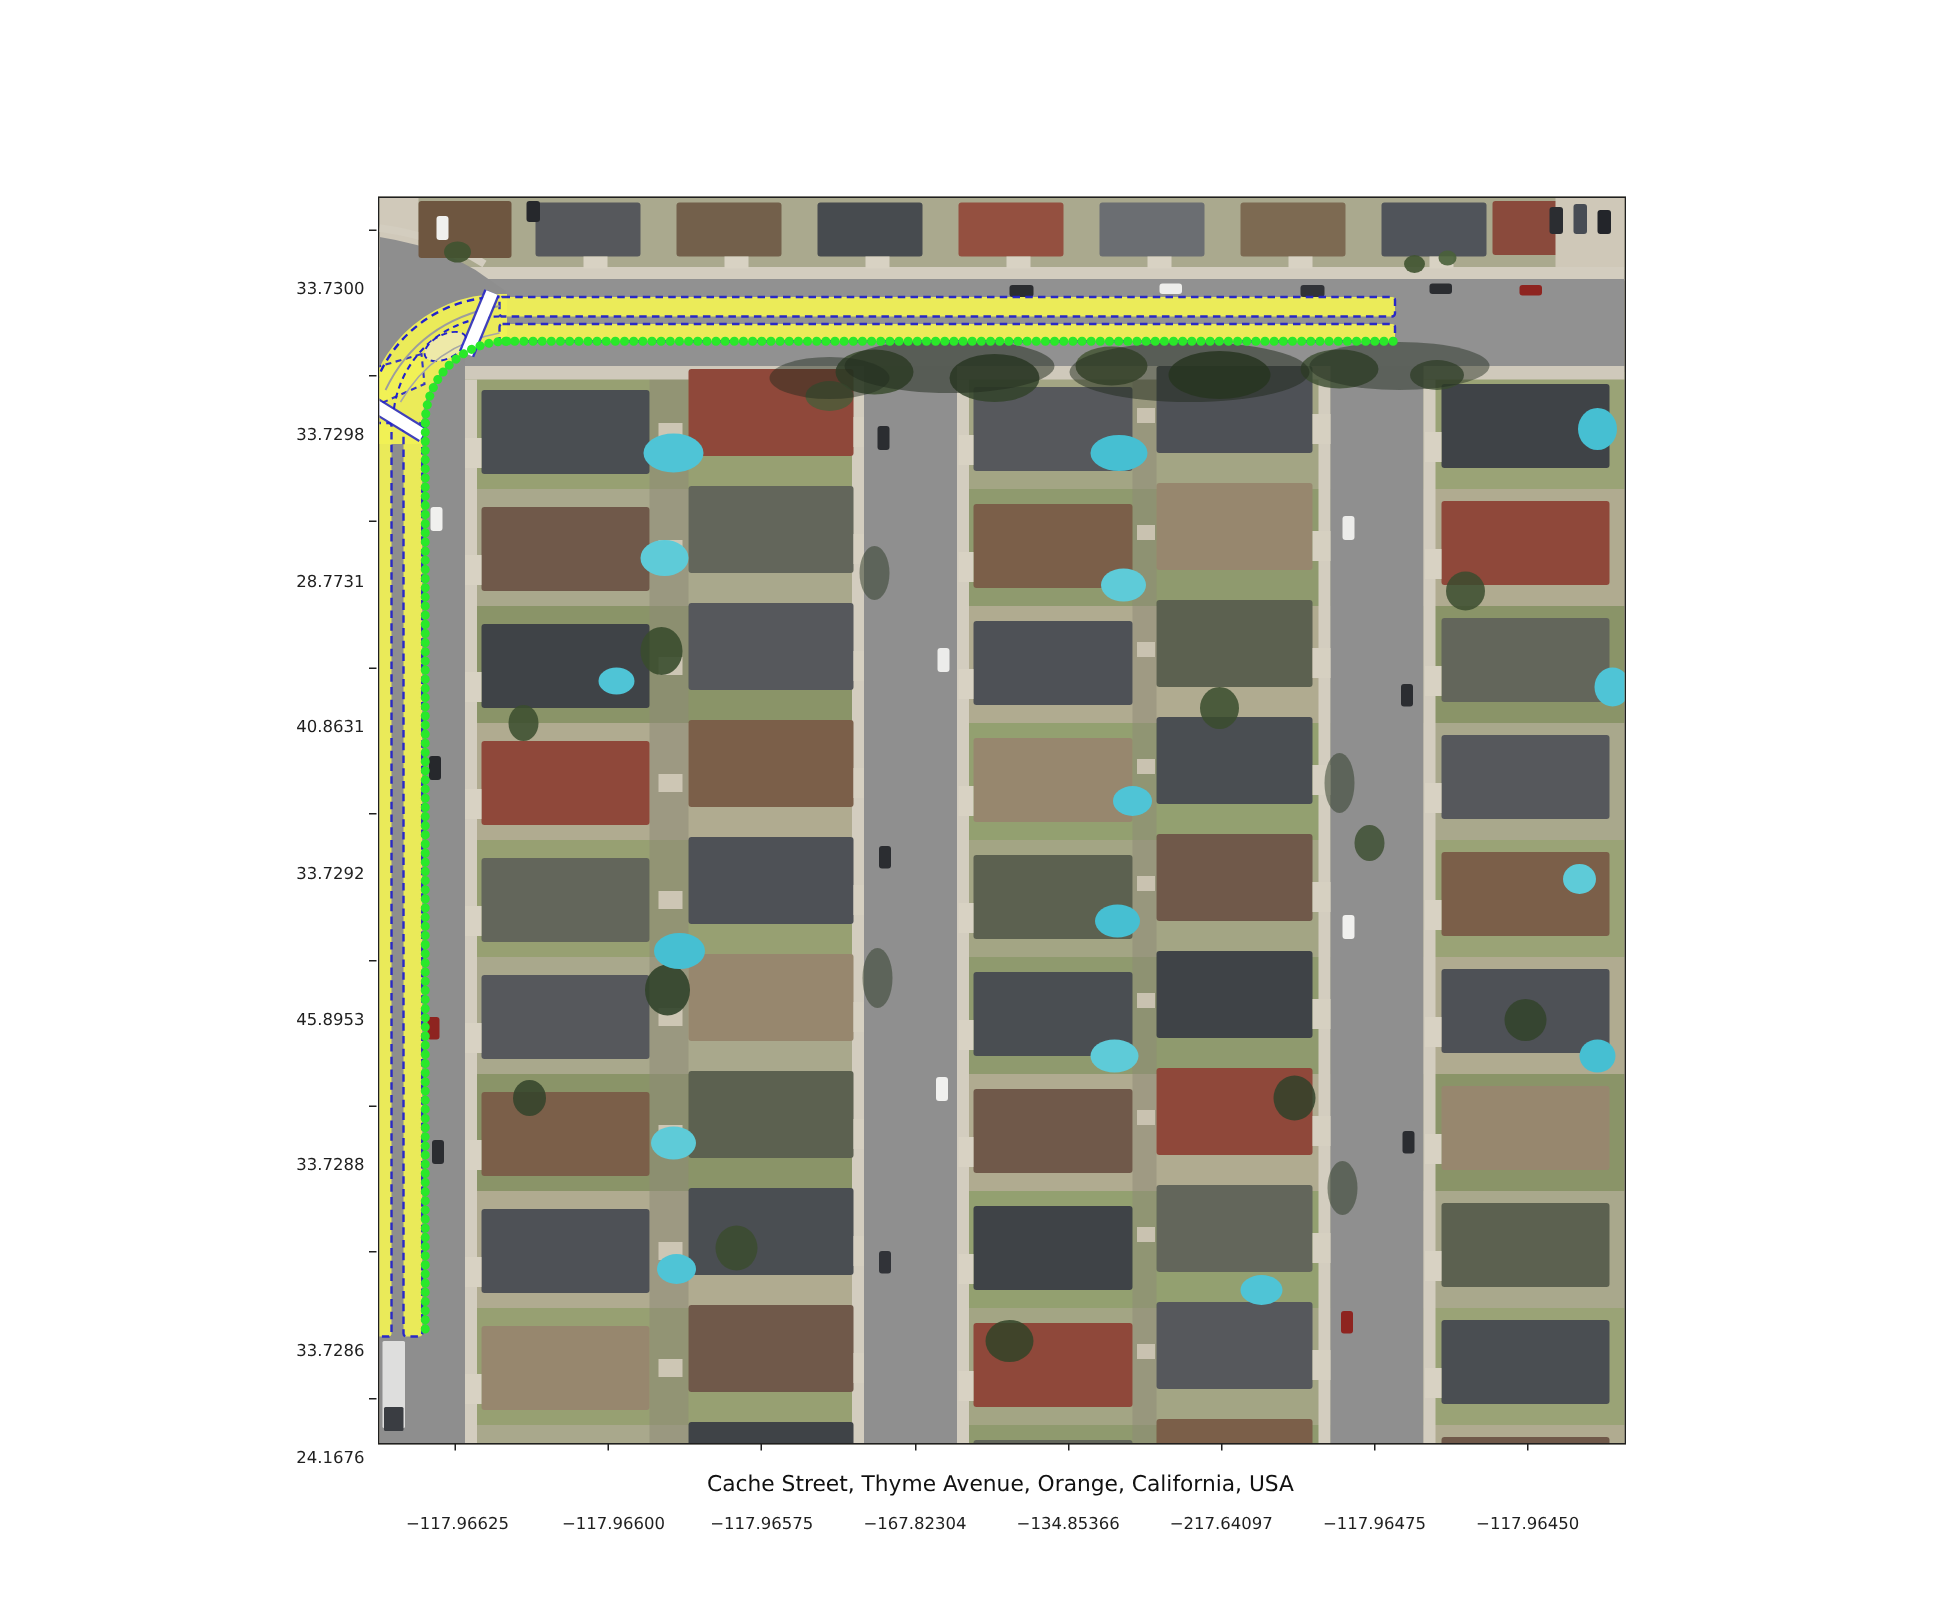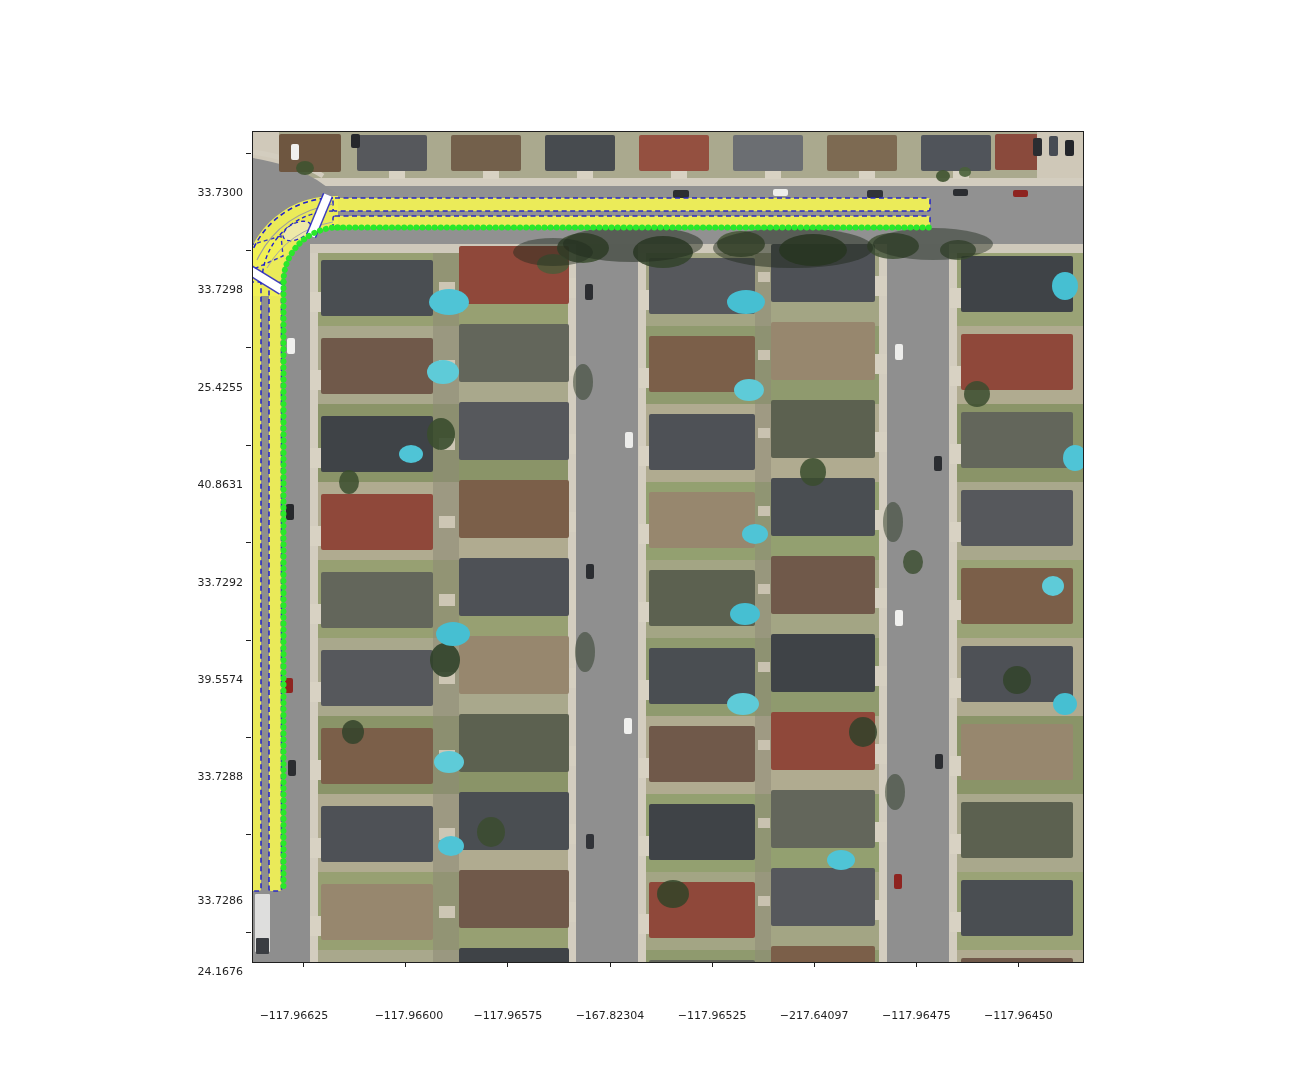--- a/index.html
+++ b/index.html
@@ -292,47 +292,48 @@
           <line x1="-5" y1="137" x2="29" y2="158" fill="none" stroke="#2222cc" stroke-width="11" opacity="0.85"></line>
           <line x1="-5" y1="137" x2="29" y2="158" fill="none" stroke="#ffffff" stroke-width="8"></line>
           <path d="M84,95.5 L677,95.5" fill="none" stroke="#2ae82a" stroke-width="6" stroke-dasharray="0.1 6" stroke-linecap="round"></path>
           <path d="M85,95.5 A54.5,54.5 0 0 0 30.5,150" fill="none" stroke="#2ae82a" stroke-width="6" stroke-dasharray="0.1 6" stroke-linecap="round"></path>
           <path d="M30.5,150 L30.5,759" fill="none" stroke="#2ae82a" stroke-width="6" stroke-dasharray="0.1 6" stroke-linecap="round"></path>
         </g>
     </svg>
   </div>
   <div id="ticks">
       <div class="tick-mark" style="left: 303.204px; top: 962px; width: 1px; height: 5px;"></div>
-      <div class="tick-label x-tick-label" style="left: 249px; top: 969px;">−117.96625</div>
+      <div class="tick-label x-tick-label" style="left: 260px; top: 969px;">−117.96625</div>
       <div class="tick-mark" style="left: 405.305px; top: 962px; width: 1px; height: 5px;"></div>
       <div class="tick-label x-tick-label" style="left: 364px; top: 969px;">−117.96600</div>
       <div class="tick-mark" style="left: 507.406px; top: 962px; width: 1px; height: 5px;"></div>
       <div class="tick-label x-tick-label" style="left: 462.906px; top: 969px;">−117.96575</div>
       <div class="tick-mark" style="left: 609.507px; top: 962px; width: 1px; height: 5px;"></div>
       <div class="tick-label x-tick-label" style="left: 565.007px; top: 969px;">−167.82304</div>
       <div class="tick-mark" style="left: 711.608px; top: 962px; width: 1px; height: 5px;"></div>
-      <div class="tick-label x-tick-label" style="left: 667.108px; top: 969px;">−117.96525</div>
+      <div class="tick-label x-tick-label" style="left: 667.108px; top: 969px;">−134.85366</div>
       <div class="tick-mark" style="left: 813.709px; top: 962px; width: 1px; height: 5px;"></div>
       <div class="tick-label x-tick-label" style="left: 769.209px; top: 969px;">−217.64097</div>
       <div class="tick-mark" style="left: 915.81px; top: 962px; width: 1px; height: 5px;"></div>
       <div class="tick-label x-tick-label" style="left: 871.31px; top: 969px; text-align: center;">−117.96475</div>
       <div class="tick-mark" style="left: 1017.91px; top: 962px; width: 1px; height: 5px;"></div>
       <div class="tick-label x-tick-label" style="left: 973.411px; top: 969px;">−117.96450</div>
       <div class="tick-mark" style="left: 246px; top: 152.513px; width: 5px; height: 1px;"></div>
       <div class="tick-label y-tick-label" style="left: 173px; top: 146.013px;">33.7300</div>
       <div class="tick-mark" style="left: 246px; top: 249.913px; width: 5px; height: 1px;"></div>
       <div class="tick-label y-tick-label" style="left: 173px; top: 243.413px;">33.7298</div>
       <div class="tick-mark" style="left: 246px; top: 347.314px; width: 5px; height: 1px;"></div>
-      <div class="tick-label y-tick-label" style="left: 173px; top: 340.814px;">25.4255</div>
+      <div class="tick-label y-tick-label" style="left: 173px; top: 340.814px;">28.7731</div>
       <div class="tick-mark" style="left: 246px; top: 444.715px; width: 5px; height: 1px;"></div>
       <div class="tick-label y-tick-label" style="left: 173px; top: 438.215px;">40.8631</div>
       <div class="tick-mark" style="left: 246px; top: 542.115px; width: 5px; height: 1px;"></div>
       <div class="tick-label y-tick-label" style="left: 173px; top: 535.615px;">33.7292</div>
       <div class="tick-mark" style="left: 246px; top: 639.516px; width: 5px; height: 1px;"></div>
-      <div class="tick-label y-tick-label" style="left: 173px; top: 633.016px;">39.5574</div>
+      <div class="tick-label y-tick-label" style="left: 173px; top: 633.016px;">45.8953</div>
       <div class="tick-mark" style="left: 246px; top: 736.917px; width: 5px; height: 1px;"></div>
       <div class="tick-label y-tick-label" style="left: 173px; top: 730.417px;">33.7288</div>
       <div class="tick-mark" style="left: 246px; top: 834.317px; width: 5px; height: 1px;"></div>
       <div class="tick-label y-tick-label" style="left: 173px; top: 854px;">33.7286</div>
       <div class="tick-mark" style="left: 246px; top: 931.718px; width: 5px; height: 1px;"></div>
       <div class="tick-label y-tick-label" style="left: 173px; top: 925.218px;">24.1676</div>
     </div>
+  <div id="title">Cache Street, Thyme Avenue, Orange, California, USA</div>
 </div>
 
 </body></html>

